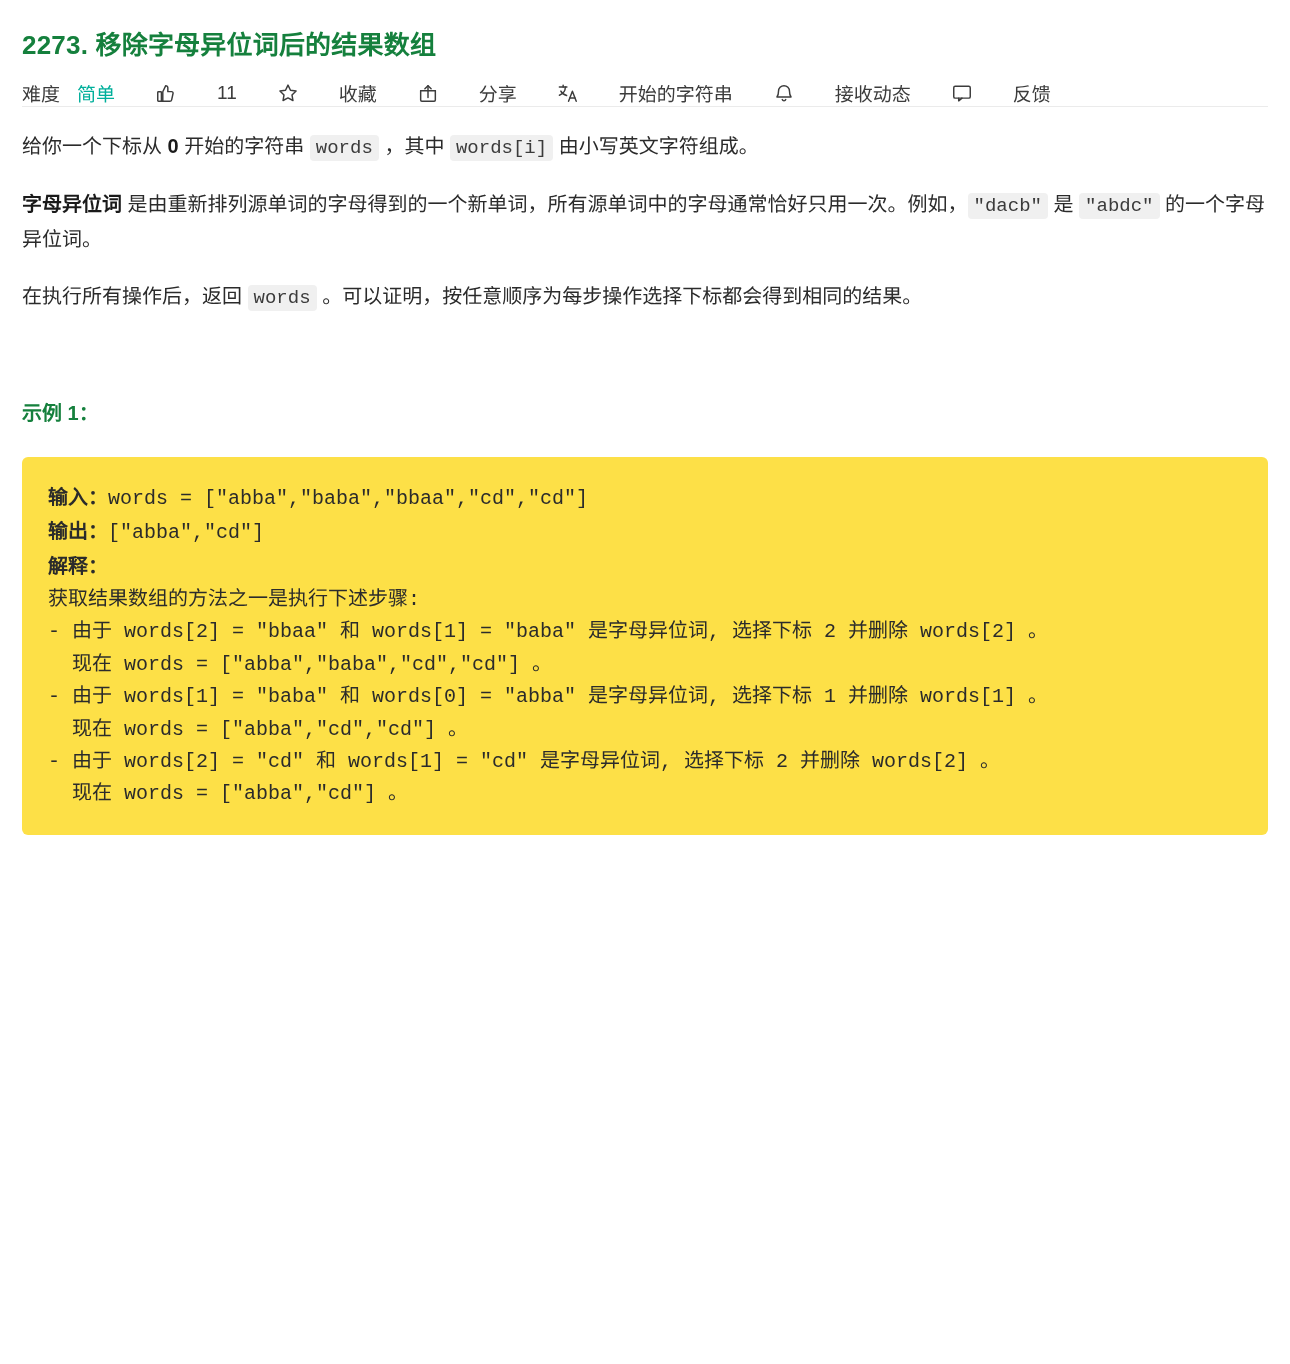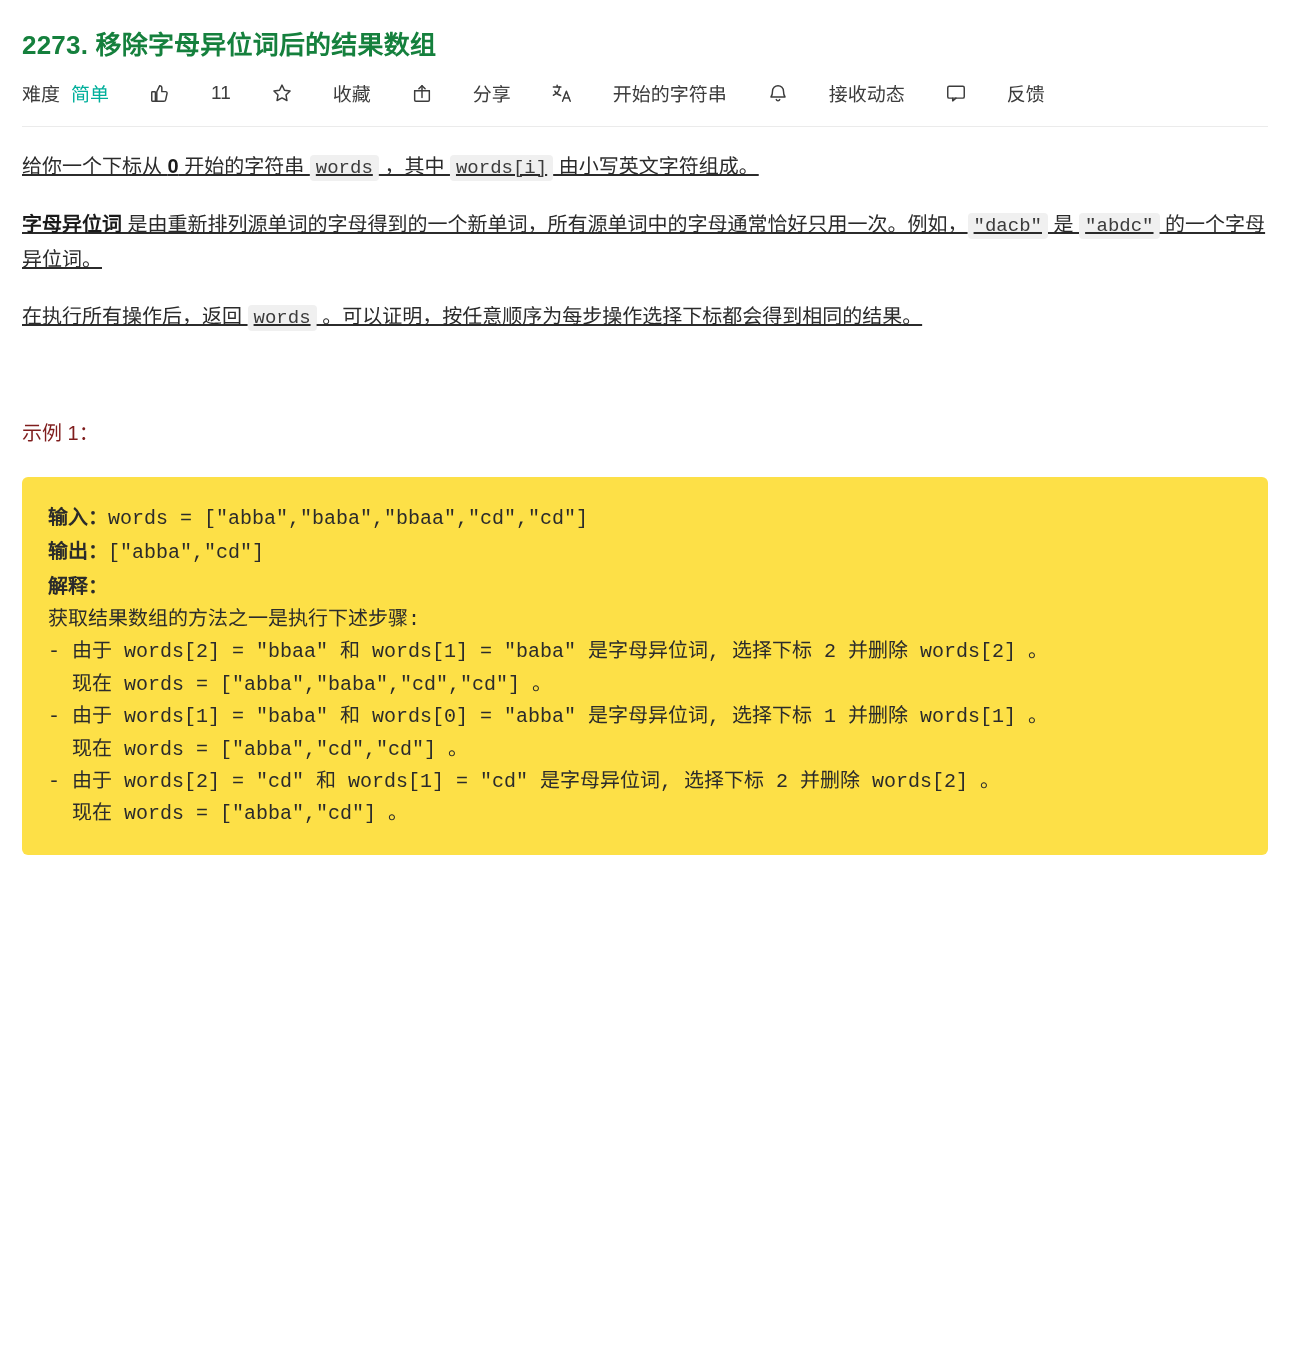--- a/index.html
+++ b/index.html
@@ -26,53 +26,52 @@
     letter-spacing: 0.2px;
     margin: 6px 0 18px 0;
   }
   
   .meta-row {
     display: flex;
     align-items: center;
     gap: 0;
     font-size: 19px;
     color: #3c3c3c;
-    padding-bottom: 20px;
     border-bottom: 1px solid #ebebeb;
   }
   .meta-item {
     display: flex;
     align-items: center;
     gap: 9px;
     white-space: nowrap;
   }
   .meta-item + .meta-item { margin-left: 40px; gap: 40px; }
   .difficulty-label { color: #3c3c3c; }
   .difficulty-value {
     color: #00af9b;
-    margin-left: 2px;
+    margin-left: 8px;
   }
   .ico {
     display: inline-block;
     width: 22px;
     height: 22px;
     flex: none;
     color: #3c3c3c;
   }
   .ico svg { display: block; width: 22px; height: 22px; }
   .clickable { cursor: pointer; }
 
   
   .content {
     font-size: 20px;
     line-height: 1.72;
     color: #2b2b2b;
     padding-top: 22px;
   }
-  .content p { margin: 0 0 22px 0; text-decoration: underline; }
+  .content p { margin: 0 0 22px 0; }
   code, .code {
     font-family: "Liberation Mono", "DejaVu Sans Mono", monospace;
     background: #f0f0f0;
     color: #3b3b3b;
     border-radius: 4px;
     padding: 2px 6px;
     font-size: 19px;
     white-space: pre;
   }
   strong { font-weight: bold; color: #1a1a1a; }
@@ -84,22 +83,22 @@
   ol.cond li {
     margin-bottom: 4px;
     list-style-type: decimal;
   }
   ol.cond li::marker { color: #2b2b2b; }
 
   .spacer { height: 60px; }
 
   .example-title {
     font-size: 20px;
-    font-weight: normal;
-    color: #7f1d1d;
+    font-weight: bold;
+    color: #15803d;
     margin: 0 0 26px 0;
   }
   pre.example {
     margin: 0;
     background: #fde047;
     border-radius: 6px;
     padding: 24px 26px 24px 26px;
     font-family: "Liberation Mono", "DejaVu Sans Mono", monospace;
     font-size: 20px;
     line-height: 1.62;

